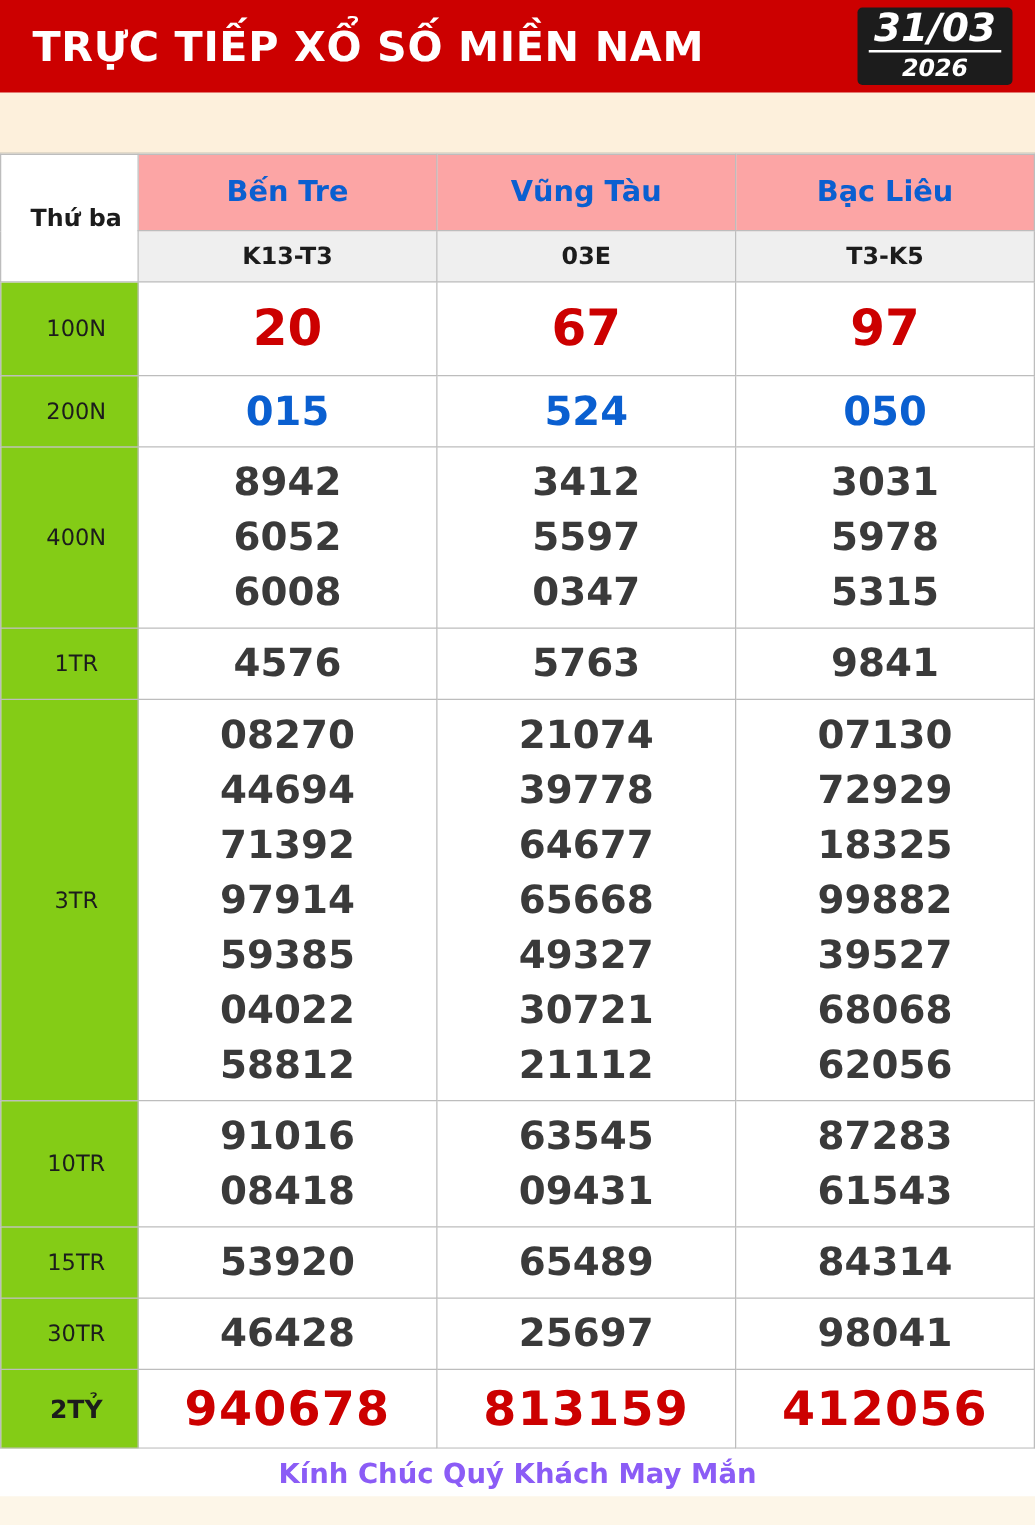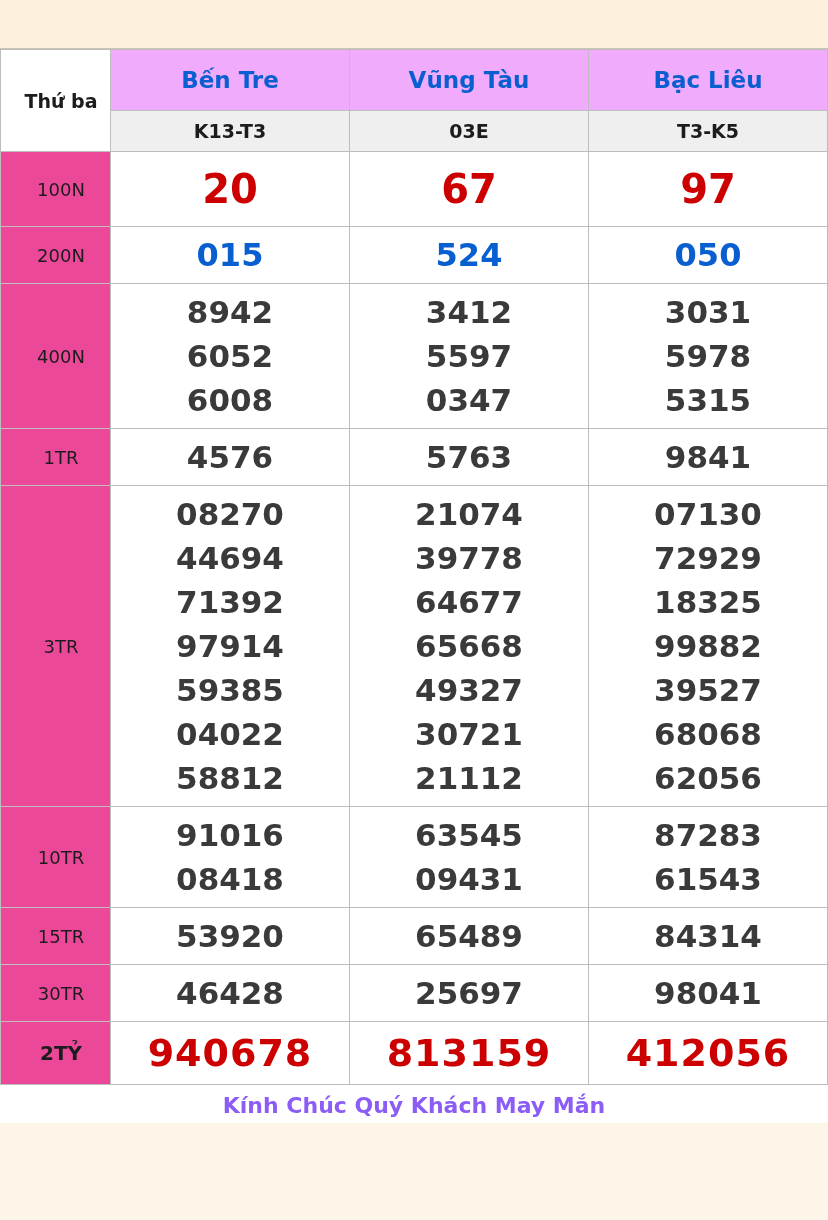--- a/index.html
+++ b/index.html
@@ -85,21 +85,21 @@
     text-align: center;
   }
   col.c-label { width: 110px; }
   col.c-prov  { width: 239px; }
 
   .prov-head {
     height: 58px;
     color: #0a5fd0;
     font-size: 23px;
     font-weight: bold;
-    background: #f0abfc;
+    background: #fca5a5;
   }
   .corner-cell {
     font-size: 19px;
     font-weight: bold;
     color: #1c1c1c;
     text-align: left;
     padding-left: 12px;
     background: #ffffff;
     border-right: 1px solid #bdbdbd;
   }
@@ -109,21 +109,21 @@
     font-size: 19px;
     font-weight: bold;
     color: #1c1c1c;
   }
 
   .rowlabel {
     font-size: 18px;
     color: #1c1c1c;
     text-align: left;
     padding-left: 12px;
-    background: #ec4899;
+    background: #84cc16;
   }
   .rowlabel.bold { font-weight: bold; font-size: 20px; }
 
   .num {
     font-size: 31px;
     font-weight: bold;
     color: #3a3a3a;
     line-height: 44px;
     background: #ffffff;
     padding: 6px 0;
@@ -158,20 +158,27 @@
     background: #ffffff;
     height: 30px;
     overflow: hidden;
   }
 </style>
 </head>
 <body>
 
 <div class="page">
 
+  <div class="header">
+    <div class="header-title">TRỰC TIẾP XỔ SỐ MIỀN NAM</div>
+    <div class="date-box">
+      <div class="date-day">31/03</div>
+      <div class="date-year">2026</div>
+    </div>
+  </div>
 
   <div class="subbar"></div>
 
   <table class="results">
     <colgroup>
       <col class="c-label">
       <col class="c-prov">
       <col class="c-prov">
       <col class="c-prov">
     </colgroup>

